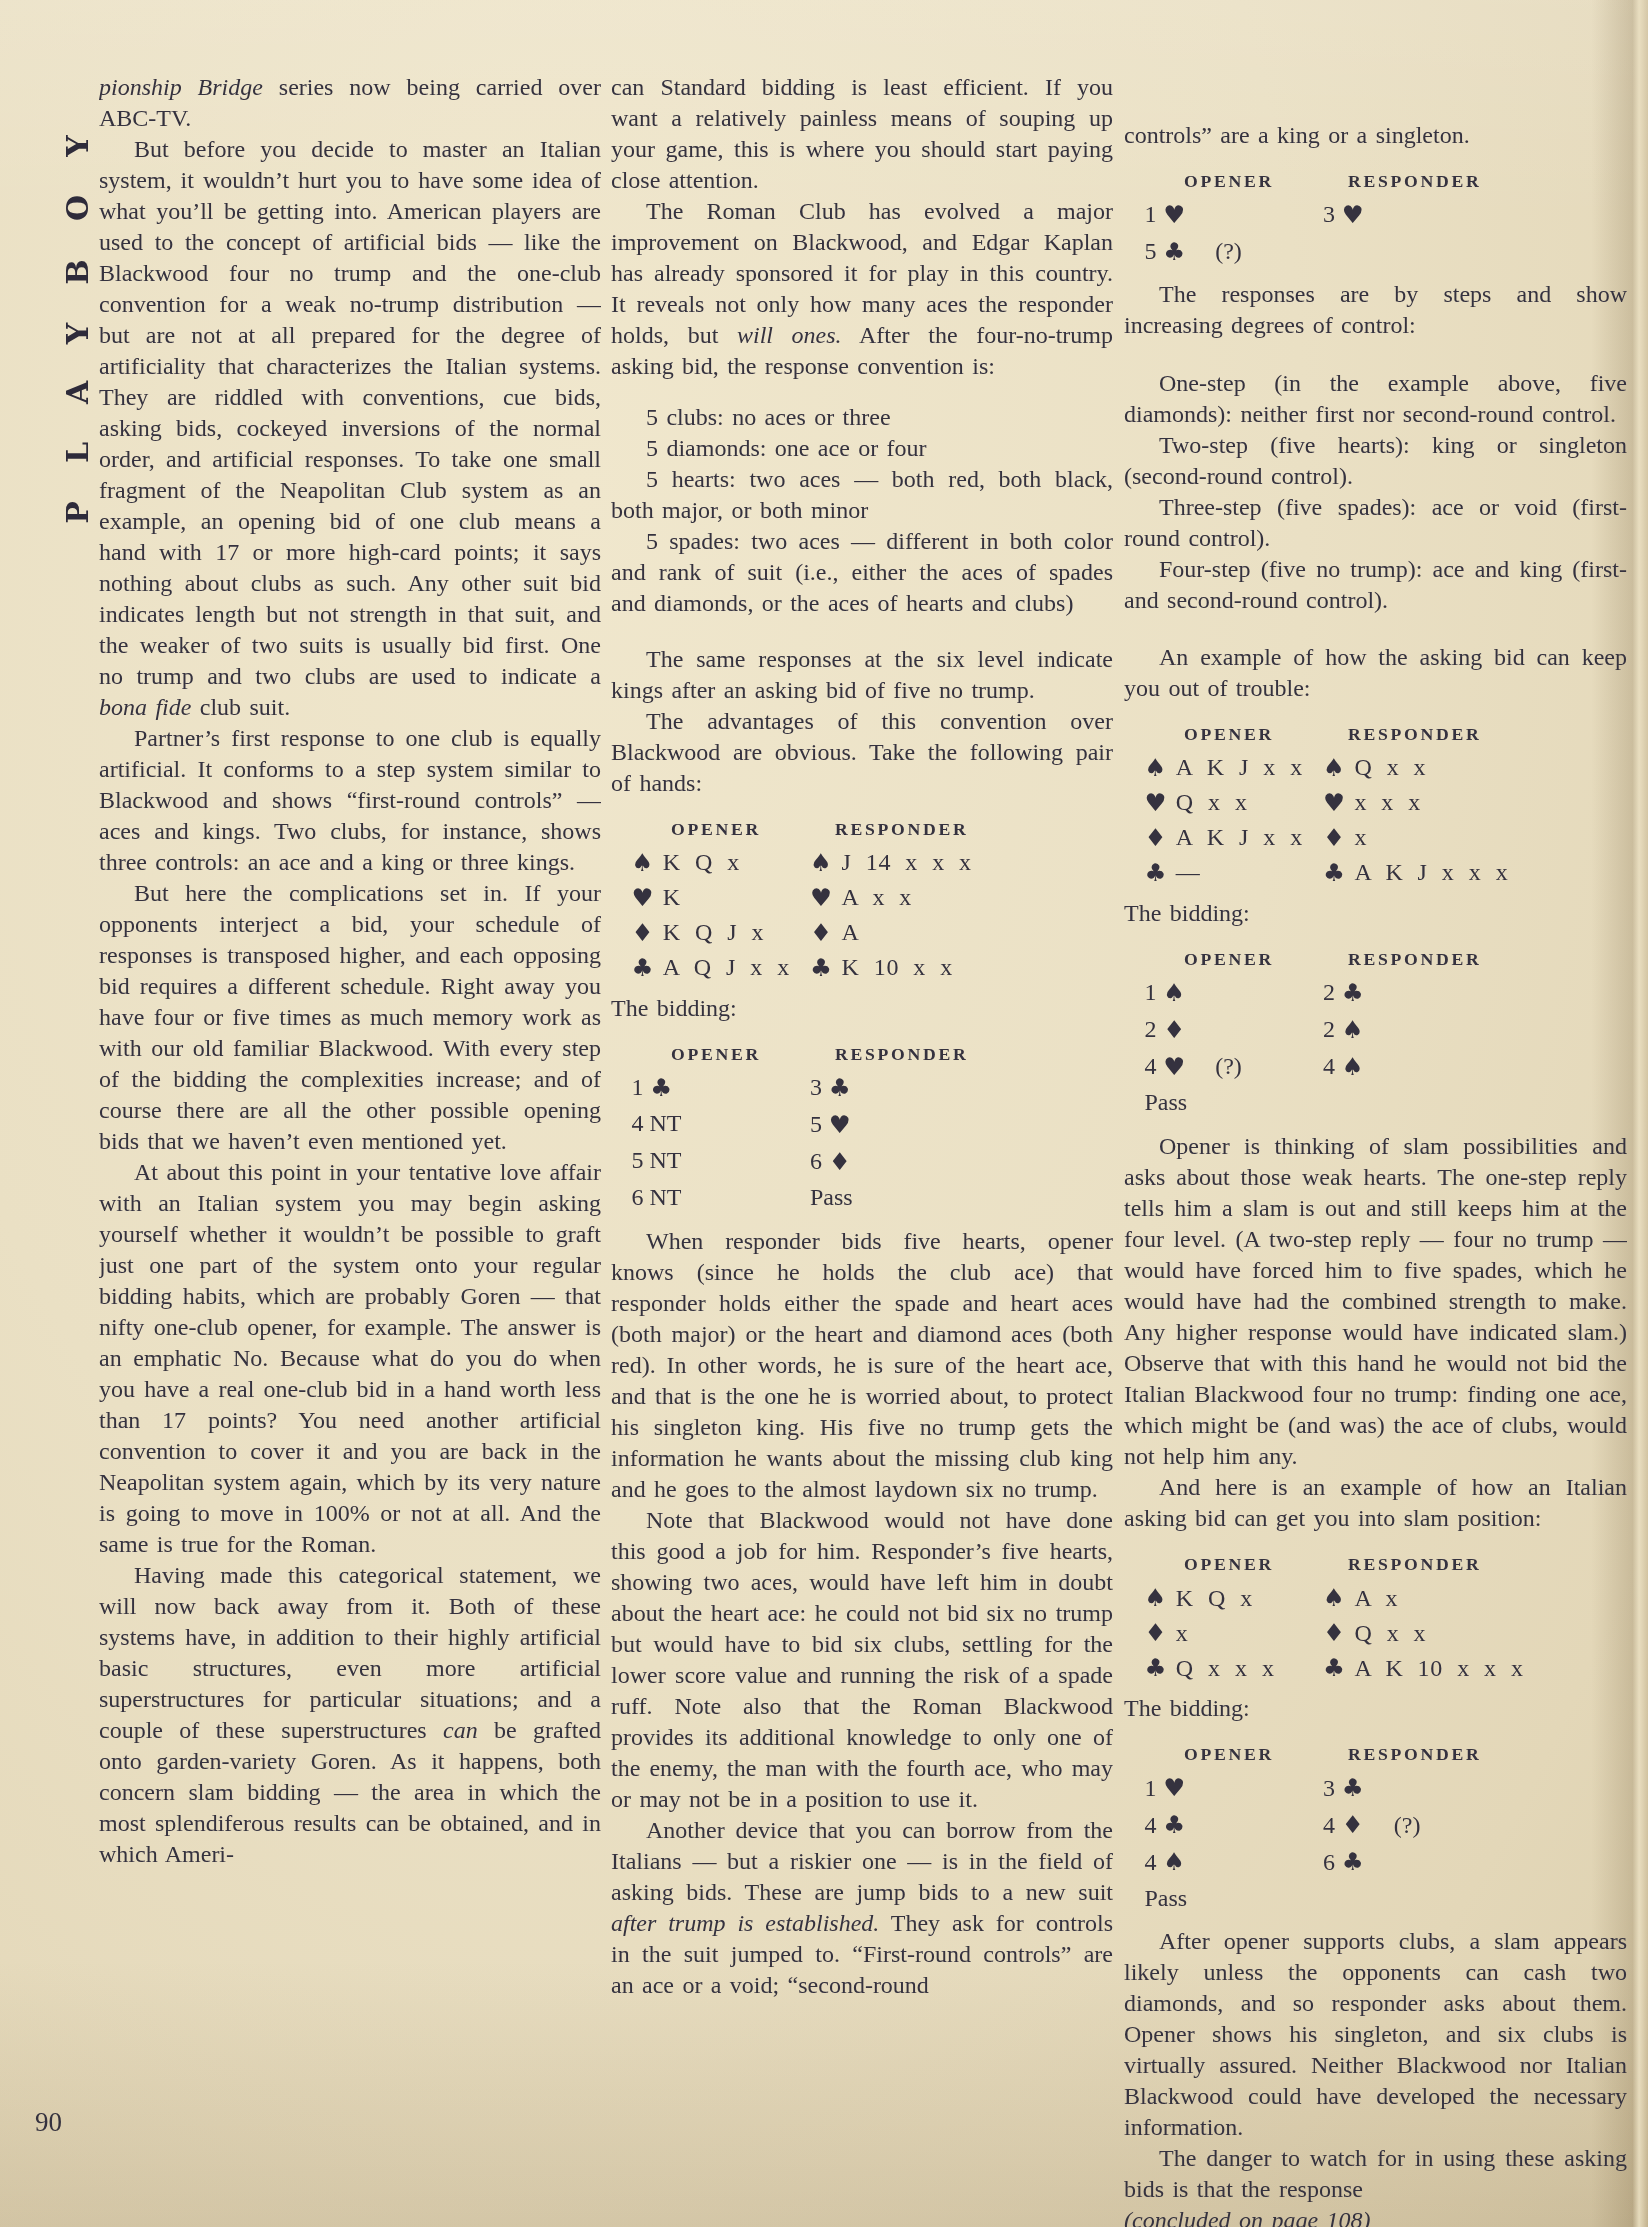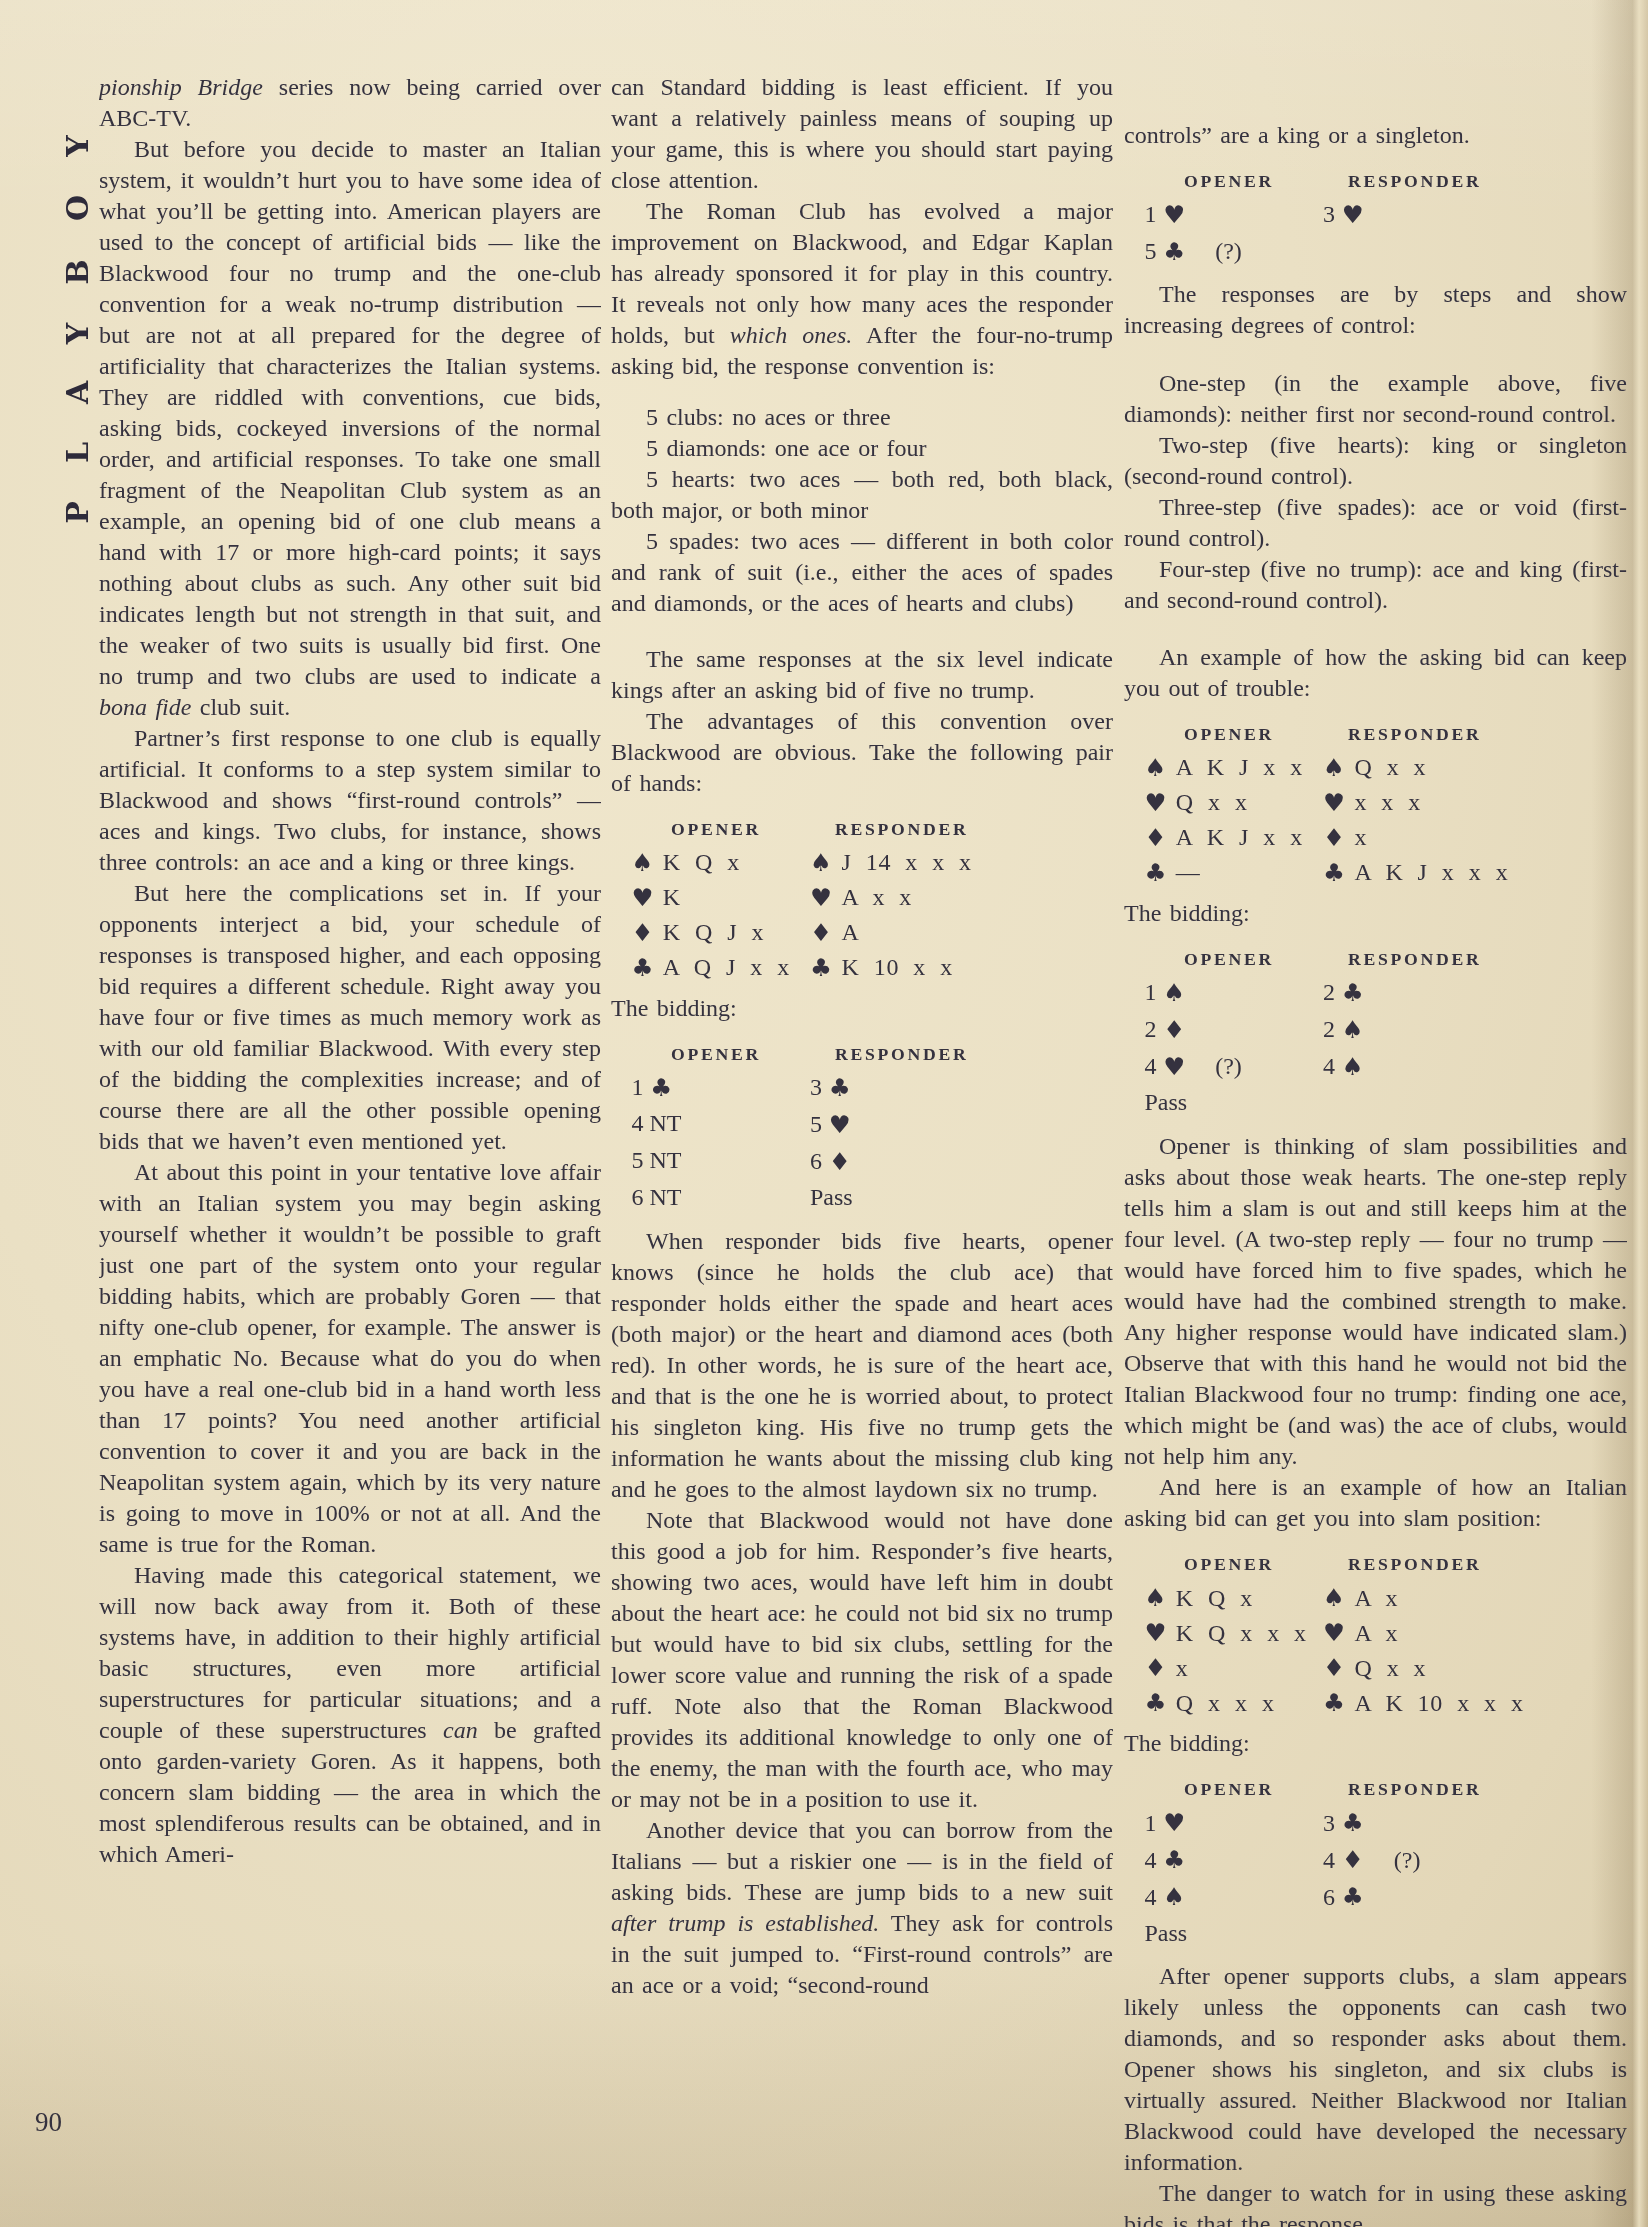--- a/index.html
+++ b/index.html
@@ -51,21 +51,21 @@
   <div class="col col1">
       <p class="para"><span class="it">pionship Bridge</span><span> series now being carried over ABC-TV.</span></p>
       <p class="para ind"><span>But before you decide to master an Italian system, it wouldn’t hurt you to have some idea of what you’ll be getting into. American players are used to the concept of artificial bids — like the Blackwood four no trump and the one-club convention for a weak no-trump distribution — but are not at all prepared for the degree of artificiality that characterizes the Italian systems. They are riddled with conventions, cue bids, asking bids, cockeyed inversions of the normal order, and artificial responses. To take one small fragment of the Neapolitan Club system as an example, an opening bid of one club means a hand with 17 or more high-card points; it says nothing about clubs as such. Any other suit bid indicates length but not strength in that suit, and the weaker of two suits is usually bid first. One no trump and two clubs are used to indicate a </span><span class="it">bona fide</span><span> club suit.</span></p>
       <p class="para ind"><span>Partner’s first response to one club is equally artificial. It conforms to a step system similar to Blackwood and shows “first-round controls” — aces and kings. Two clubs, for instance, shows three controls: an ace and a king or three kings.</span></p>
       <p class="para ind"><span>But here the complications set in. If your opponents interject a bid, your schedule of responses is transposed higher, and each opposing bid requires a different schedule. Right away you have four or five times as much memory work as with our old familiar Blackwood. With every step of the bidding the complexities increase; and of course there are all the other possible opening bids that we haven’t even mentioned yet.</span></p>
       <p class="para ind"><span>At about this point in your tentative love affair with an Italian system you may begin asking yourself whether it wouldn’t be possible to graft just one part of the system onto your regular bidding habits, which are probably Goren — that nifty one-club opener, for example. The answer is an emphatic No. Because what do you do when you have a real one-club bid in a hand worth less than 17 points? You need another artificial convention to cover it and you are back in the Neapolitan system again, which by its very nature is going to move in 100% or not at all. And the same is true for the Roman.</span></p>
       <p class="para ind"><span>Having made this categorical statement, we will now back away from it. Both of these systems have, in addition to their highly artificial basic structures, even more artificial superstructures for particular situations; and a couple of these superstructures </span><span class="it">can</span><span> be grafted onto garden-variety Goren. As it happens, both concern slam bidding — the area in which the most splendiferous results can be obtained, and in which Ameri-</span></p>
     </div>
   <div class="col col2">
       <p class="para"><span>can Standard bidding is least efficient. If you want a relatively painless means of souping up your game, this is where you should start paying close attention.</span></p>
-      <p class="para ind"><span>The Roman Club has evolved a major improvement on Blackwood, and Edgar Kaplan has already sponsored it for play in this country. It reveals not only how many aces the responder holds, but </span><span class="it">which ones.</span><span> After the four-no-trump asking bid, the response convention is:</span></p>
+      <p class="para ind"><span>The Roman Club has evolved a major improvement on Blackwood, and Edgar Kaplan has already sponsored it for play in this country. It reveals not only how many aces the responder holds, but </span><span class="it">will ones.</span><span> After the four-no-trump asking bid, the response convention is:</span></p>
       <div style="height: 20.4px;"></div>
       <p class="para ind"><span>5 clubs: no aces or three</span></p>
       <p class="para ind"><span>5 diamonds: one ace or four</span></p>
       <p class="para ind"><span>5 hearts: two aces — both red, both black, both major, or both minor</span></p>
       <p class="para ind"><span>5 spades: two aces — different in both color and rank of suit (i.e., either the aces of spades and diamonds, or the aces of hearts and clubs)</span></p>
       <div style="height: 24.5px;"></div>
       <p class="para ind"><span>The same responses at the six level indicate kings after an asking bid of five no trump.</span></p>
       <p class="para ind"><span>The advantages of this convention over Blackwood are obvious. Take the following pair of hands:</span></p>
       <div class="tbl htbl">
         <div class="tblhead">
@@ -188,24 +188,20 @@
       <div class="tbl htbl">
         <div class="tblhead">
           <span class="tlabel lo">OPENER</span>
           <span class="tlabel lr">RESPONDER</span>
         </div>
         <div class="trow">
           <span class="hcell l"><span class="suit">♠</span><span class="cards">K Q x</span></span>
           <span class="hcell r"><span class="suit">♠</span><span class="cards">A x</span></span>
         </div>
         <div class="trow">
-          <span class="hcell l"><span class="suit">♥</span><span class="cards">K Q x x x</span></span>
-          <span class="hcell r"><span class="suit">♥</span><span class="cards">A x</span></span>
-        </div>
-        <div class="trow">
           <span class="hcell l"><span class="suit">♦</span><span class="cards">x</span></span>
           <span class="hcell r"><span class="suit">♦</span><span class="cards">Q x x</span></span>
         </div>
         <div class="trow">
           <span class="hcell l"><span class="suit">♣</span><span class="cards">Q x x x</span></span>
           <span class="hcell r"><span class="suit">♣</span><span class="cards">A K 10 x x x</span></span>
         </div>
       </div>
       <p class="para caption"><span>The bidding:</span></p>
       <div class="tbl btbl">

